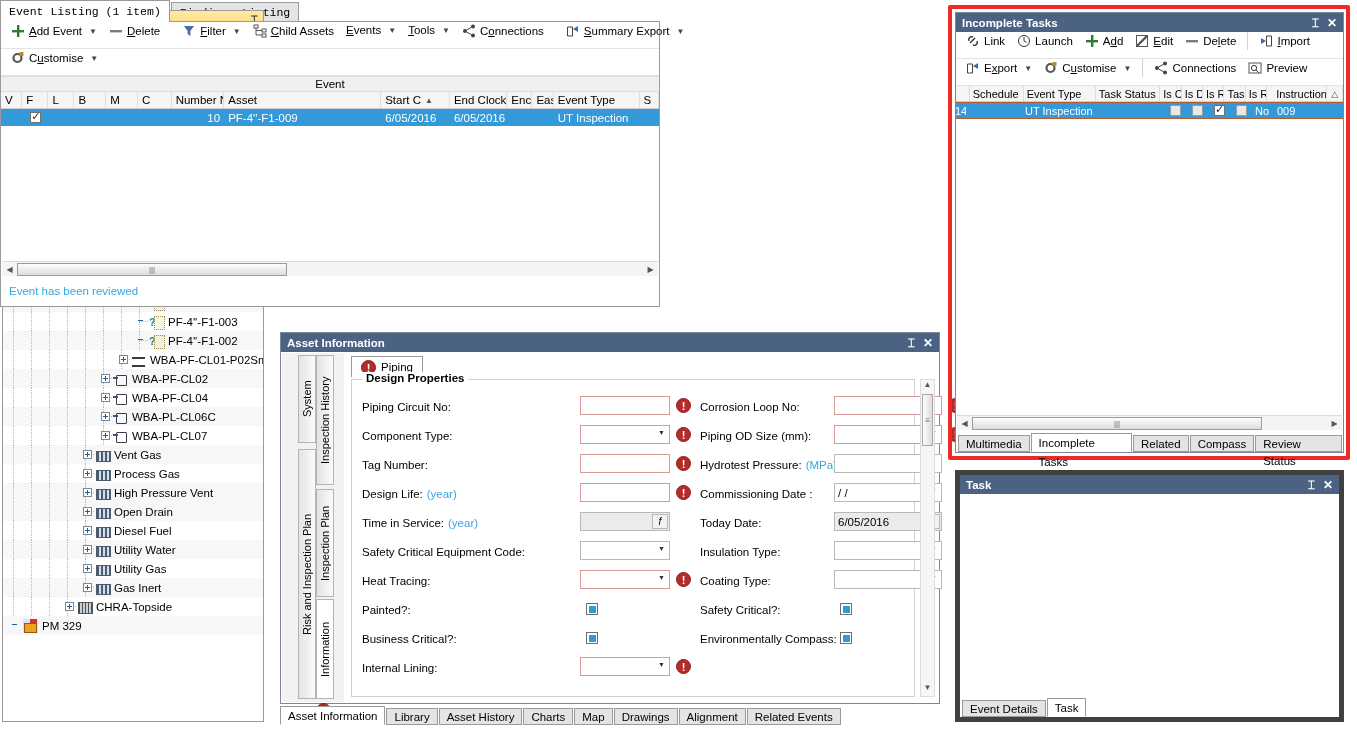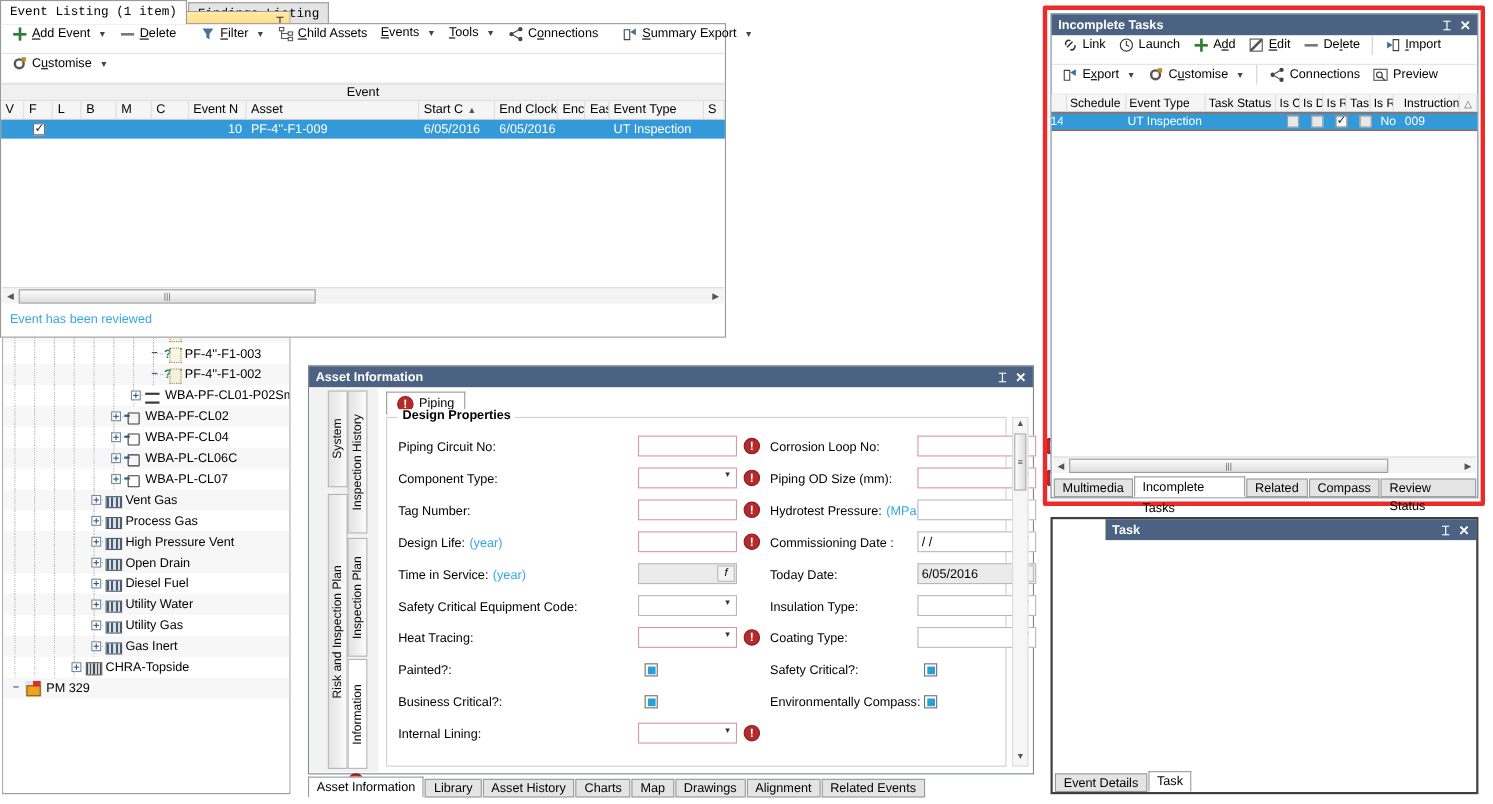--- a/index.html
+++ b/index.html
@@ -148,21 +148,21 @@
       background:#e4e4e4; margin-right:1px; cursor:pointer; }
   .btab.active { background:#fff; height:19px; line-height:19px; border-bottom-color:#fff; }
 
   
   #redframe { position:absolute; left:948px; top:5px; width:402px; height:455px;
       border:4px solid #ec2a27; border-radius:2px; }
   #tasks { left:955px; top:12px; width:389px; height:441px; border:1px solid #7a8699; }
   .tgrid-head { height:16px; background:#f5f5f5; border-bottom:1px solid #cfcfcf; display:flex; font-size:11px; }
   .tgrid-row { height:17px; background:#3399d9; color:#fff; display:flex; font-size:11px; align-items:center;
       border-top:1px solid #b85a2a; border-bottom:1px solid #b85a2a; }
-  #task { left:955px; top:470px; width:389px; height:252px; border:2px solid #404040;padding-left:48px; }
+  #task { left:955px; top:470px; width:389px; height:252px; border:5px solid #404040; }
 </style>
 </head>
 <body>
 
 <div id="root">
 
   <div class="panel" id="assets">
     <div class="title-amber">
       <span>Assets</span>
       <span class="title-spacer"></span>
@@ -666,21 +666,21 @@
       <div class="grp-head">
         <span>Event</span>
       </div>
       <div class="ghead" id="el-ghead">
           <div class="gh" style="width: 22px;">V</div>
           <div class="gh" style="width: 27px;">F</div>
           <div class="gh" style="width: 27px;">L</div>
           <div class="gh" style="width: 33px;">B</div>
           <div class="gh" style="width: 33px;">M</div>
           <div class="gh" style="width: 35px;">C</div>
-          <div class="gh" style="width: 55px;">Event N</div>
+          <div class="gh" style="width: 55px;">Number N</div>
           <div class="gh" style="width: 165px;">Asset</div>
           <div class="gh" style="width: 72px;">Start C<span style="margin-left: 4px; font-size: 8px; color: rgb(85, 85, 85);">▲</span></div>
           <div class="gh" style="width: 60px;">End Clock</div>
           <div class="gh" style="width: 26px;">Enc</div>
           <div class="gh" style="width: 22px;">Eas</div>
           <div class="gh" style="width: 90px;">Event Type</div>
           <div class="gh" style="width: 20px;">S</div>
         </div>
       <div class="grow" id="el-grow">
           <div class="gc" style="width: 22px;"></div>

